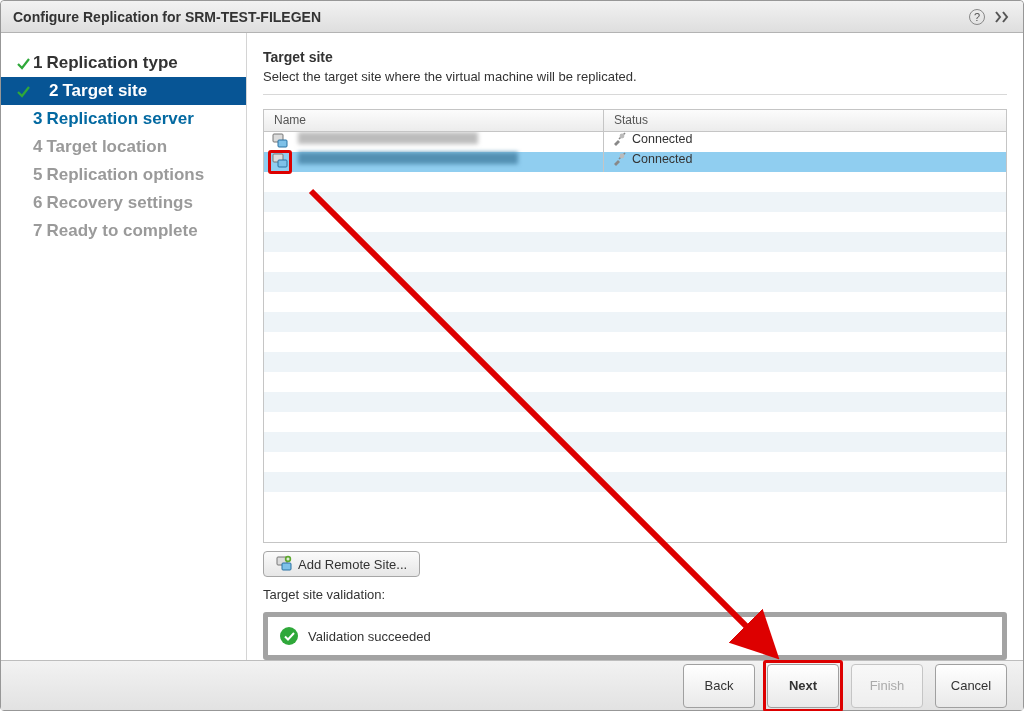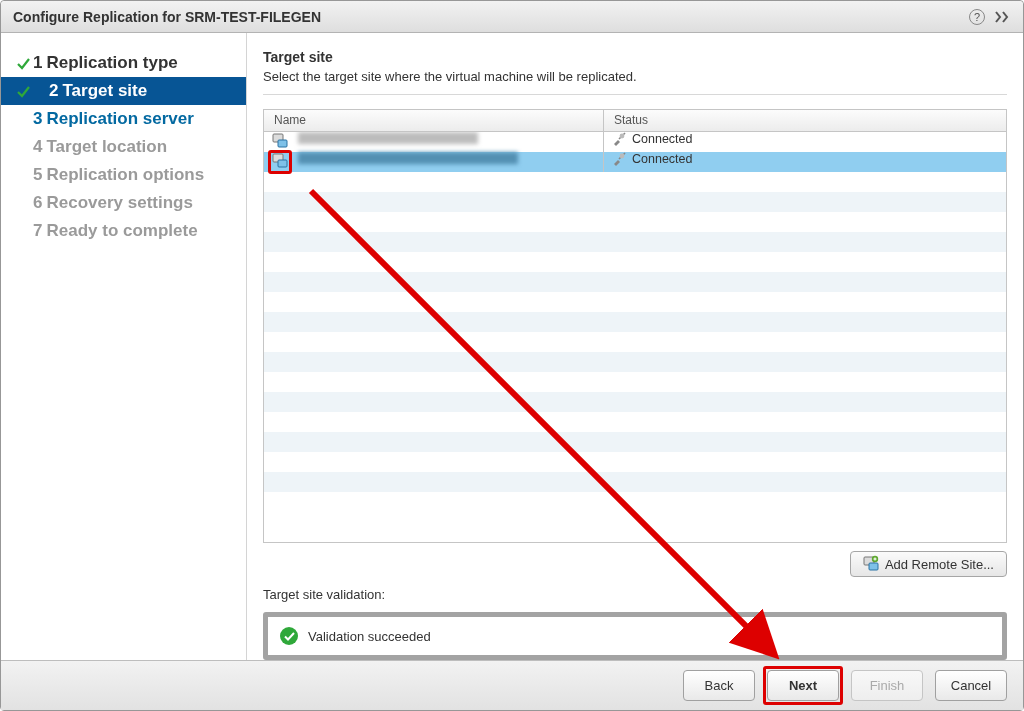--- a/index.html
+++ b/index.html
@@ -108,21 +108,21 @@
     margin-left:4px; width:220px; height:12px;
     background: repeating-linear-gradient(0deg, #3d7ba0, #3d7ba0 1px, #6aa5c5 1px, #6aa5c5 2px);
     filter: blur(2px);
   }
   .plug-icon svg { display:block; }
   .red-box {
     position:absolute; border:3px solid #d00; border-radius:3px;
     pointer-events:none;
   }
 
-  .add-remote-row { display:flex; justify-content:flex-end; padding:8px 0; }
+  .add-remote-row { display:flex; padding:8px 0; }
   .add-remote-btn {
     display:inline-flex; align-items:center; gap:6px;
     height:26px; padding:0 12px;
     background: linear-gradient(#fbfbfb,#e6e6e6);
     border:1px solid #a6a6a6; border-radius:4px;
     font-size:13px; color:#333;
   }
 
   .validation-block { margin-top:2px; }
   .validation-title { font-size:13px; color:#333; margin-bottom:10px; }
@@ -138,21 +138,21 @@
 
   
   .footer {
     height:50px;
     background: linear-gradient(#f2f2f2,#e2e2e2);
     border-top:1px solid #bdbdbd;
     display:flex; align-items:center; justify-content:flex-end;
     gap:12px; padding:0 16px;
   }
   .btn {
-    min-width:72px; height:31px;
+    min-width:72px; height:44px;
     background: linear-gradient(#ffffff,#e9e9e9);
     border:1px solid #a0a0a0; border-radius:4px;
     font-size:13px; color:#333;
     padding:0 14px;
   }
   .btn.primary { font-weight:bold; }
   .btn.disabled { color:#aaaaaa; background: linear-gradient(#f8f8f8,#eeeeee); border-color:#c5c5c5; }
 
   
   .arrow-overlay { position:absolute; inset:0; pointer-events:none; z-index:10; }

